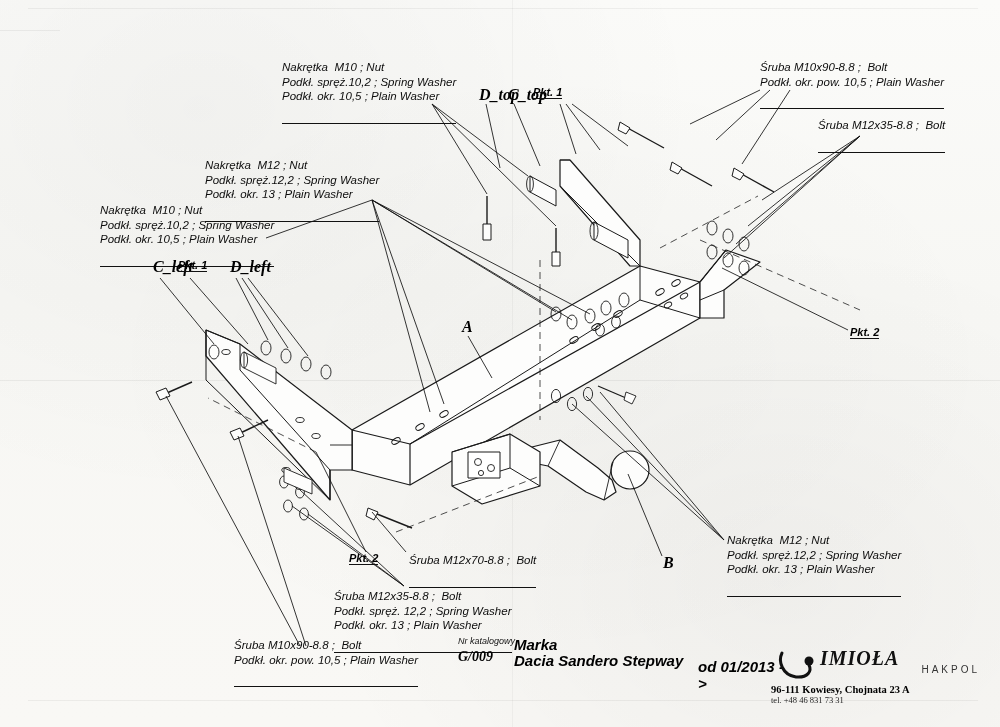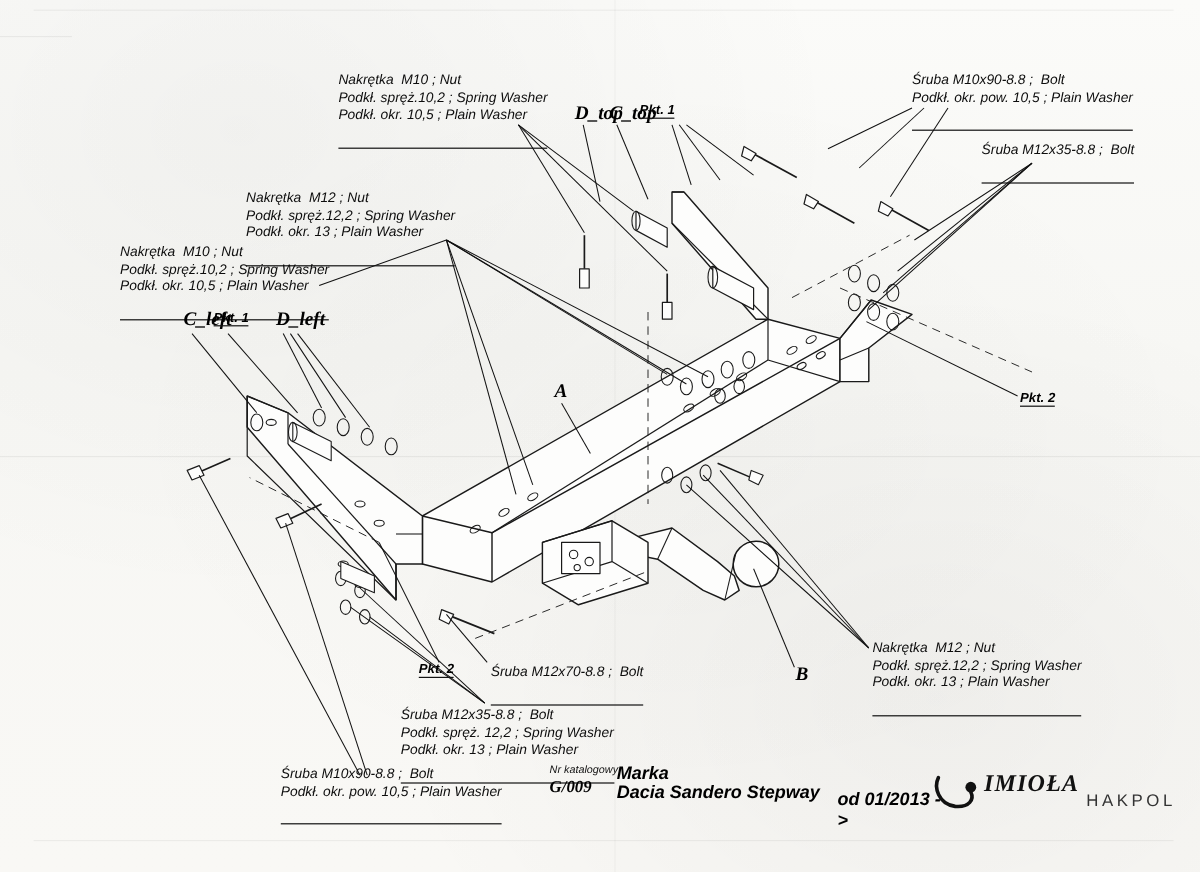--- a/index.html
+++ b/index.html
@@ -90,21 +90,21 @@
   .logo-text {
     font-family: "Liberation Serif", serif;
     font-style: italic;
     font-weight: bold;
     font-size: 20px;
     letter-spacing: 1px;
     color: #111;
   }
   .logo-sub {
     font-family: "Liberation Sans", sans-serif;
-    font-size: 14px;
+    font-size: 10px;
     letter-spacing: 3px;
     color: #333;
     text-align: right;
     margin-top: -6px;
     padding-right: 6px;
   }
   .addr {
     position: absolute;
     right: 14px;
     bottom: 22px;
@@ -384,14 +384,18 @@
 
   <div class="logo-wrap">
     <svg width="40" height="34" viewBox="0 0 40 34" style="position:absolute; left:0; top:2px;">
       <path d="M6 4 C2 12, 6 26, 20 28 C32 29, 36 22, 33 16" fill="none" stroke="#111" stroke-width="3" stroke-linecap="round"></path>
       <circle cx="33" cy="12" r="4.5" fill="#111"></circle>
     </svg>
     <div class="logo-text" style="margin-left:44px;">IMIOŁA</div>
     <div class="logo-sub">HAKPOL</div>
   </div>
 
+  <div class="addr">
+    <div class="a1">96-111 Kowiesy, Chojnata 23 A</div>
+    <div class="a2">tel. +48 46 831 73 31</div>
+  </div>
 
 </div>
 
 </body></html>

